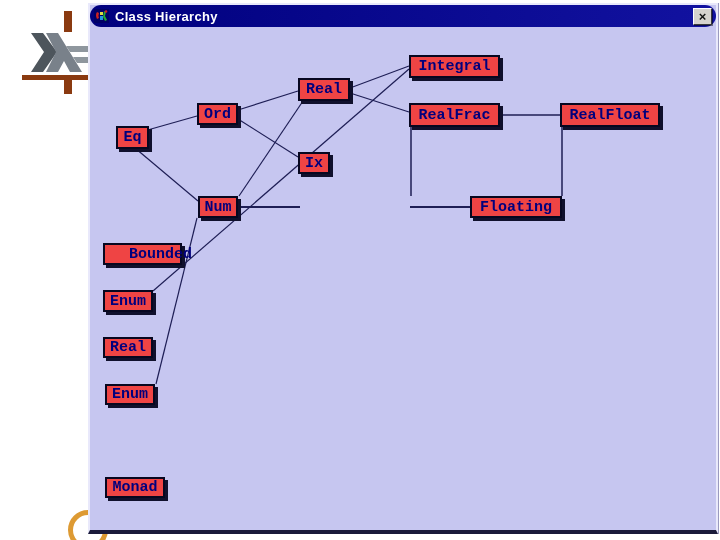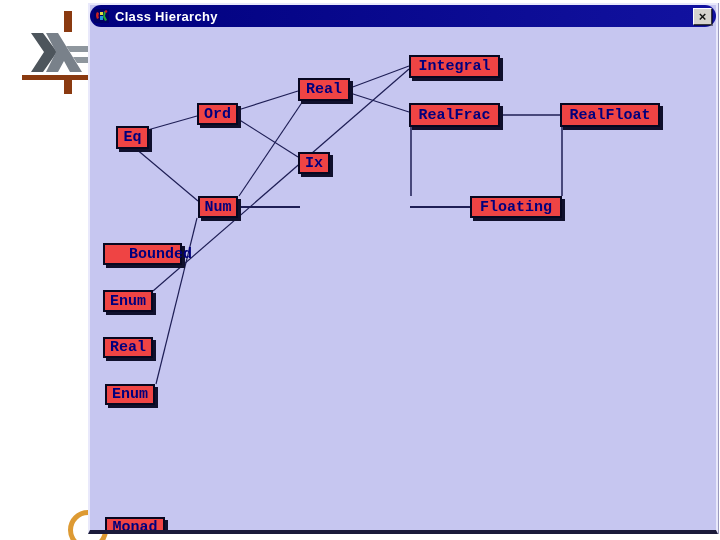--- a/index.html
+++ b/index.html
@@ -116,15 +116,15 @@
       <div class="node" style="left: 319px; top: 28px; width: 91px; height: 23px;">Integral</div>
       <div class="node" style="left: 319px; top: 76px; width: 91px; height: 24px;">RealFrac</div>
       <div class="node" style="left: 470px; top: 76px; width: 100px; height: 24px;">RealFloat</div>
       <div class="node" style="left: 208px; top: 125px; width: 32px; height: 22px;">Ix</div>
       <div class="node" style="left: 108px; top: 169px; width: 40px; height: 22px;">Num</div>
       <div class="node" style="left: 380px; top: 169px; width: 92px; height: 22px;">Floating</div>
       <div class="node" style="left: 13px; top: 216px; width: 79px; height: 22px; padding-left: 36px;">Bounded</div>
       <div class="node" style="left: 13px; top: 263px; width: 50px; height: 22px;">Enum</div>
       <div class="node" style="left: 13px; top: 310px; width: 50px; height: 21px;">Real</div>
       <div class="node" style="left: 15px; top: 357px; width: 50px; height: 21px;">Enum</div>
-      <div class="node" style="left: 15px; top: 450px; width: 60px; height: 21px; margin-top: 40px;">Monad</div>
+      <div class="node" style="left: 15px; top: 450px; width: 60px; height: 21px;">Monad</div>
     </div>
 </div>
 
 </body></html>

